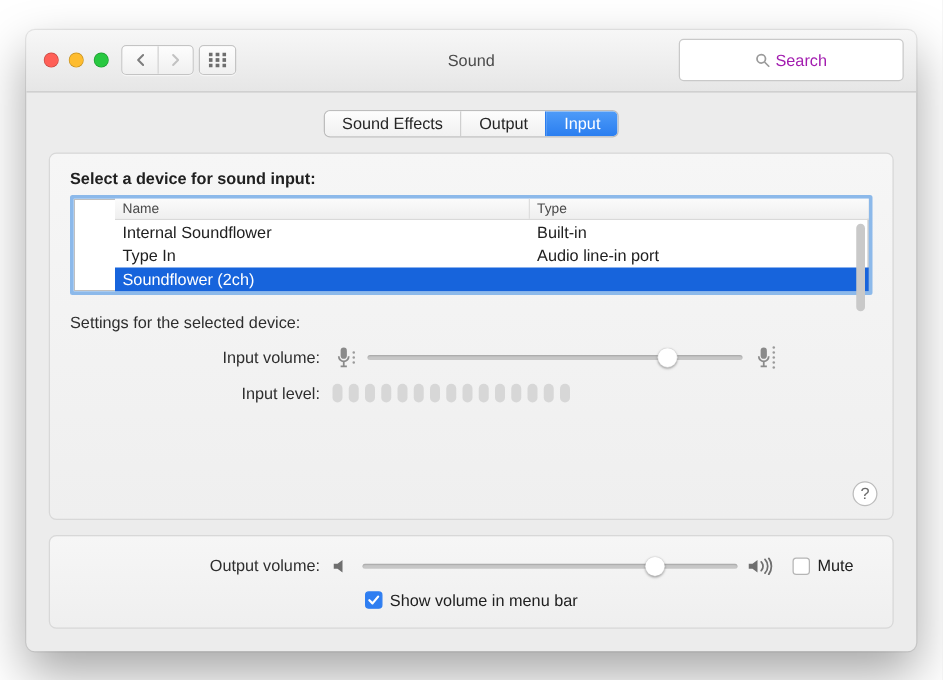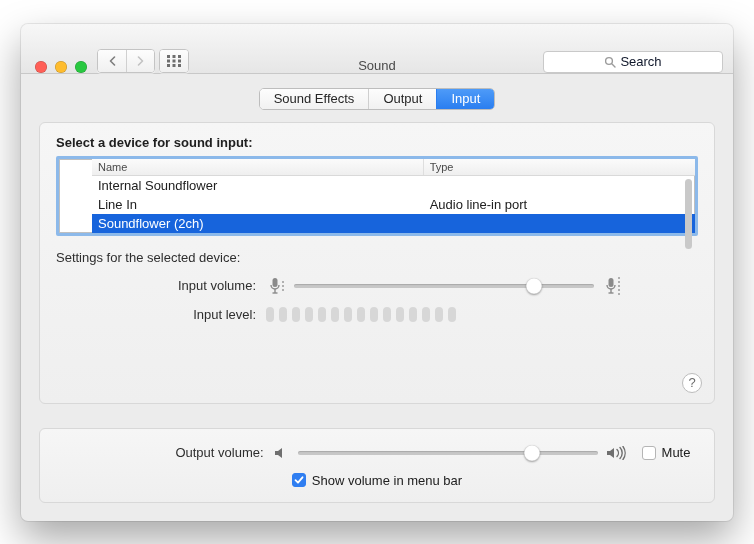--- a/index.html
+++ b/index.html
@@ -18,21 +18,21 @@
     box-shadow: 0 18px 40px rgba(0,0,0,.35), 0 0 0 1px rgba(0,0,0,.08);
     background: #ececec;
     overflow: hidden;
     display: flex; flex-direction: column;
   }
   
   .toolbar {
     height: 50px;
     background: linear-gradient(#f7f7f7,#e6e6e6);
     border-bottom: 1px solid #c8c8c8;
-    display: flex; align-items: flex-end; gap: 4px;
+    display: flex; align-items: center; gap: 4px;
     padding: 0 10px;
     position: relative;
   }
   .traffic { display:flex; gap:8px; margin-left:4px; margin-right:6px;}
   .tl { width:12px; height:12px; border-radius:50%; box-shadow: inset 0 0 0 .5px rgba(0,0,0,.25);}
   .tl.red{background:#ff5f57}.tl.yellow{background:#febc2e}.tl.green{background:#28c840}
   .seg {
     display:flex; border:1px solid #c4c4c4; border-radius:4px; overflow:hidden; background:#fff;
     box-shadow: 0 1px 0 rgba(255,255,255,.5);
   }
@@ -41,23 +41,23 @@
     width:28px; height:22px; display:flex;align-items:center;justify-content:center;
     color:#5a5a5a; cursor:pointer;
   }
   .seg button + button { border-left:1px solid #d0d0d0;}
   .grid-btn{ width:34px; }
   .title {
     position:absolute; left:0; right:0; text-align:center; font-size:13px; color:#4a4a4a;
     pointer-events:none;
   }
   .search {
-    margin-left:auto; width:180px; height:22px; border:1px solid #c9c9c9; border-radius:4px;
+    margin-left:auto; width:180px; height:34px; border:1px solid #c9c9c9; border-radius:4px;
     background:#fff; display:flex; align-items:center; justify-content:center; gap:4px;
-    color:#0f172a; font-size:13px;
+    color:#a21caf; font-size:13px;
   }
   
   .content {
     flex:1; padding: 14px 18px 18px;
     display:flex; flex-direction:column;
   }
   .tabs {
     align-self:center; display:flex; border:1px solid #bdbdbd; border-radius:5px; overflow:hidden;
     background:#fff; height:22px;
   }
@@ -69,21 +69,21 @@
   .tabs button.active{
     background:linear-gradient(#4e9bf8,#2a7ef0); color:#fff; border-left-color:#2a7ef0;
   }
   .panel{
     margin-top:12px; border:1px solid #d8d8d8; border-radius:6px;
     background:linear-gradient(#f6f6f6,#efefef);
     padding:12px 16px 16px;
     flex:1; display:flex; flex-direction:column; position:relative;
   }
   .panel.bottom {
-    flex:0 0 auto; padding:14px 16px 14px; margin-top:24px;align-items:center;
+    flex:0 0 auto; padding:14px 16px 14px; margin-top:12px;
   }
   .h{ font-weight:600; font-size:13px; margin-bottom:6px;}
   .listbox {
     border:3px solid #8cb9ea; border-radius:2px; background:#fff; position:relative;
     box-shadow: inset 0 0 0 1px #bfbfbf;
     padding-left: 33px;
   }
   .list-head{
     display:flex; font-size:11px; color:#4a4a4a;
     background:linear-gradient(#fbfbfb,#efefef);
@@ -214,23 +214,24 @@
       <div class="h">Select a device for sound input:</div>
 
       <div class="listbox">
         <div class="list-head">
           <div class="col name">Name</div>
           <div class="col type">Type</div>
         </div>
         <div class="rows" id="device-rows">
             <div class="row">
               <div class="cell name">Internal Soundflower</div>
+              <div class="cell type">Built-in</div>
             </div>
             <div class="row">
-              <div class="cell name">Line In</div>
+              <div class="cell name">Type In</div>
               <div class="cell type">Audio line-in port</div>
             </div>
             <div class="row sel">
               <div class="cell name">Soundflower (2ch)</div>
               <div class="cell type"></div>
             </div>
           </div>
         <div class="scrollthumb"></div>
       </div>
 

